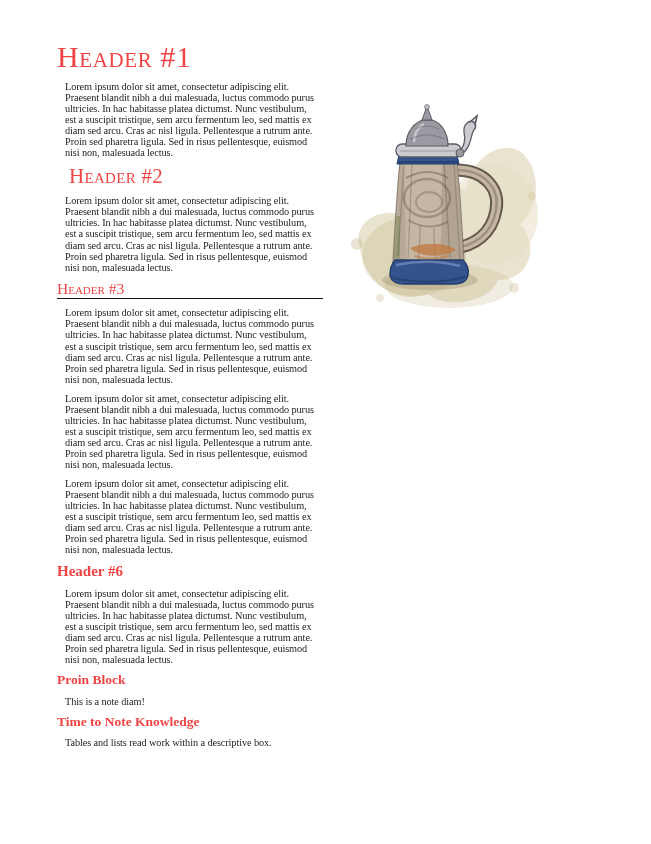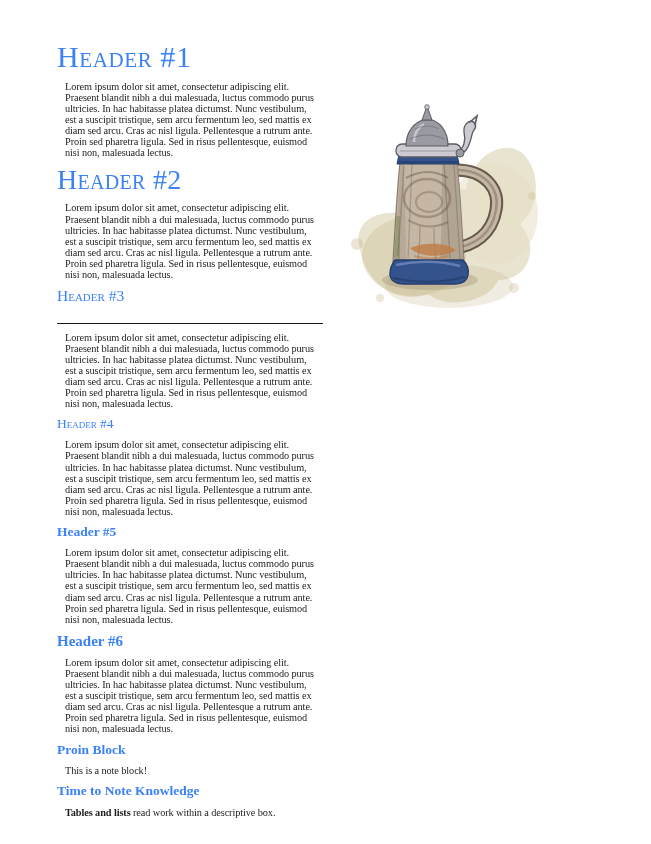--- a/index.html
+++ b/index.html
@@ -2,58 +2,56 @@
 <html><head>
 <meta charset="utf-8">
 <style>
   html, body { margin:0; padding:0; }
   body {
     width:651px; height:844px; position:relative; overflow:hidden;
     background:#ffffff; color:#1d1d1d;
     font-family:"Liberation Serif", serif;
   }
   .text-column { position:absolute; left:57px; top:42px; width:266px; }
-  .hh { font-family:"Liberation Serif", serif; color:#3b82f6; }
+  .hh { font-family:"Liberation Serif", serif; color:#ef4444; }
   .h1 { font-size:30px; line-height:1.02; font-weight:400; font-variant:small-caps; letter-spacing:0.6px; margin:0 0 6px 0; }
-  .h2 { font-size:28px; line-height:1.02; font-weight:400; font-variant:small-caps; letter-spacing:0.3px; margin:4px 0 3px 0; }
-  .h3 { font-size:15.5px; line-height:1.08; font-weight:400; font-variant:small-caps; margin:4px 0 3px 0; border-bottom:1.6px solid #151515; padding-bottom:18px; }
+  .h2 { font-size:21px; line-height:1.02; font-weight:400; font-variant:small-caps; letter-spacing:0.3px; margin:4px 0 3px 12px; }
+  .h3 { font-size:15.5px; line-height:1.08; font-weight:400; font-variant:small-caps; margin:4px 0 3px 0; border-bottom:1.6px solid #151515; padding-bottom:1px; }
   .h4 { font-size:13.5px; line-height:1.08; font-weight:400; font-variant:small-caps; margin:4px 0 1px 0; }
   .h5 { font-size:13.5px; line-height:1.08; font-weight:700; margin:4px 0 1px 0; }
   .h6 { font-size:15px;   line-height:1.1;  font-weight:700; margin:4px 0 1px 0; }
   p.body { font-size:10.3px; line-height:11.05px; margin:8px; letter-spacing:-0.1px; color:#1d1d1d; }
-  p.body b, p.body strong { font-weight:700; }
+  p.body b, p.body strong { font-weight:400; }
   .illustration { position:absolute; left:344px; top:96px; width:196px; height:216px; margin:0; }
   .illustration svg { display:block; }
 </style>
 </head>
 <body>
 
 <main class="page">
 
   <article class="text-column">
     <h1 class="hh h1">Header #1</h1>
     <p class="body">Lorem ipsum dolor sit amet, consectetur adipiscing elit. Praesent blandit nibh a dui malesuada, luctus commodo purus ultricies. In hac habitasse platea dictumst. Nunc vestibulum, est a suscipit tristique, sem arcu fermentum leo, sed mattis ex diam sed arcu. Cras ac nisl ligula. Pellentesque a rutrum ante. Proin sed pharetra ligula. Sed in risus pellentesque, euismod nisi non, malesuada lectus.</p>
 
     <h2 class="hh h2">Header #2</h2>
     <p class="body">Lorem ipsum dolor sit amet, consectetur adipiscing elit. Praesent blandit nibh a dui malesuada, luctus commodo purus ultricies. In hac habitasse platea dictumst. Nunc vestibulum, est a suscipit tristique, sem arcu fermentum leo, sed mattis ex diam sed arcu. Cras ac nisl ligula. Pellentesque a rutrum ante. Proin sed pharetra ligula. Sed in risus pellentesque, euismod nisi non, malesuada lectus.</p>
 
     <h3 class="hh h3">Header #3</h3>
     <p class="body">Lorem ipsum dolor sit amet, consectetur adipiscing elit. Praesent blandit nibh a dui malesuada, luctus commodo purus ultricies. In hac habitasse platea dictumst. Nunc vestibulum, est a suscipit tristique, sem arcu fermentum leo, sed mattis ex diam sed arcu. Cras ac nisl ligula. Pellentesque a rutrum ante. Proin sed pharetra ligula. Sed in risus pellentesque, euismod nisi non, malesuada lectus.</p>
 
-    <h4 class="hh h4">Header #4</h4>
     <p class="body">Lorem ipsum dolor sit amet, consectetur adipiscing elit. Praesent blandit nibh a dui malesuada, luctus commodo purus ultricies. In hac habitasse platea dictumst. Nunc vestibulum, est a suscipit tristique, sem arcu fermentum leo, sed mattis ex diam sed arcu. Cras ac nisl ligula. Pellentesque a rutrum ante. Proin sed pharetra ligula. Sed in risus pellentesque, euismod nisi non, malesuada lectus.</p>
 
-    <h5 class="hh h5">Header #5</h5>
     <p class="body">Lorem ipsum dolor sit amet, consectetur adipiscing elit. Praesent blandit nibh a dui malesuada, luctus commodo purus ultricies. In hac habitasse platea dictumst. Nunc vestibulum, est a suscipit tristique, sem arcu fermentum leo, sed mattis ex diam sed arcu. Cras ac nisl ligula. Pellentesque a rutrum ante. Proin sed pharetra ligula. Sed in risus pellentesque, euismod nisi non, malesuada lectus.</p>
 
     <h6 class="hh h6">Header #6</h6>
     <p class="body">Lorem ipsum dolor sit amet, consectetur adipiscing elit. Praesent blandit nibh a dui malesuada, luctus commodo purus ultricies. In hac habitasse platea dictumst. Nunc vestibulum, est a suscipit tristique, sem arcu fermentum leo, sed mattis ex diam sed arcu. Cras ac nisl ligula. Pellentesque a rutrum ante. Proin sed pharetra ligula. Sed in risus pellentesque, euismod nisi non, malesuada lectus.</p>
 
     <h5 class="hh h5">Proin Block</h5>
-    <p class="body">This is a note block!</p>
+    <p class="body">This is a note diam!</p>
 
     <h5 class="hh h5">Time to Note Knowledge</h5>
     <p class="body"><strong>Tables and lists</strong><span> read work within a descriptive box.</span></p>
   </article>
 
   <figure class="illustration" aria-label="Watercolor illustration of a German beer stein with pewter lid">
     <svg viewBox="0 0 196 216" width="196" height="216" xmlns="http://www.w3.org/2000/svg">
 
       <g>
         <path opacity="0.5" d="M16,152 C8,130 30,112 58,118 C64,96 96,84 122,94 C130,52 170,40 184,64 C198,84 192,116 176,128 C196,150 186,184 154,184 C146,206 102,214 84,198 C50,210 20,184 16,152 Z" fill="#d4c9a0"></path>

